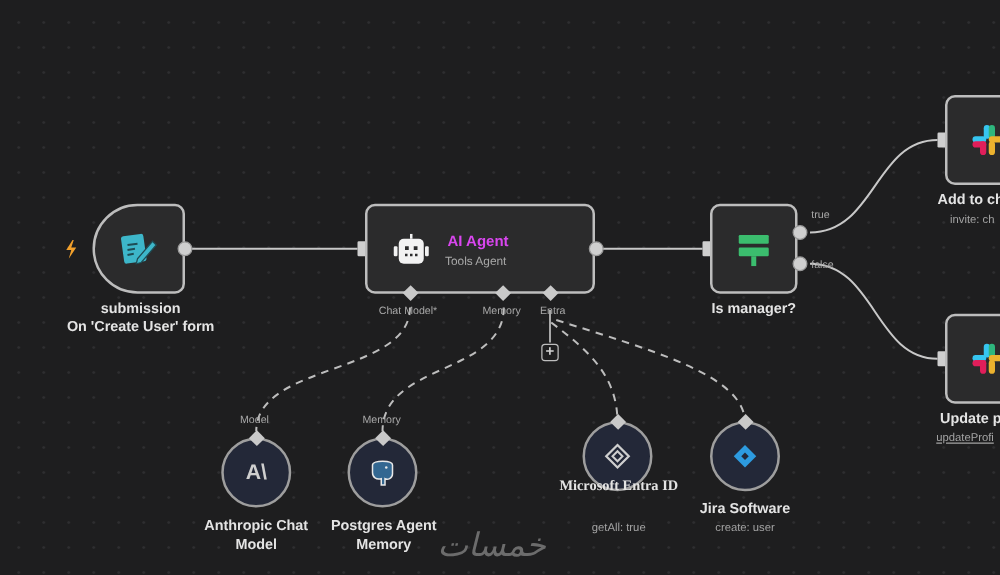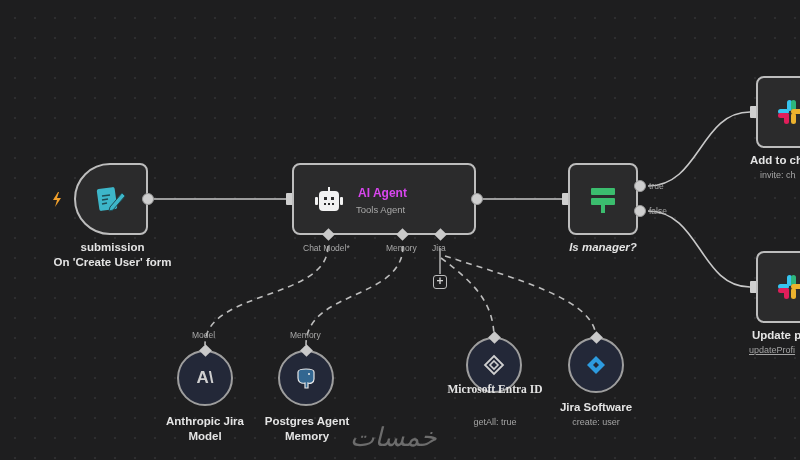--- a/index.html
+++ b/index.html
@@ -140,39 +140,39 @@
     </div>
     <div class="title-main" style="left:358px; top:186px;">AI Agent</div>
     <div class="title-sub" style="left:356px; top:204px;">Tools Agent</div>
     <div class="handle-out" style="left:471px; top:193px;"></div>
 
     <div class="diamond" style="left:324px; top:230px;"></div>
     <div class="port-label" style="left:303px; top:243px;">Chat Model*</div>
     <div class="diamond" style="left:398px; top:230px;"></div>
     <div class="port-label" style="left:386px; top:243px;">Memory</div>
     <div class="diamond" style="left:436px; top:230px;"></div>
-    <div class="port-label" style="left:432px; top:243px;">Jira</div>
+    <div class="port-label" style="left:432px; top:243px;">Entra</div>
     <div class="add-btn" style="left:433px; top:275px;">+</div>
   </div>
 
   <div>
     <div class="handle-in" style="left:562px; top:193px;"></div>
     <div class="node" style="left:568px; top:163px; width:70px; height:72px;"></div>
     <div class="icon-center" style="left:586px; top:183px; width:34px; height:32px;">
       <svg width="30" height="28" viewBox="0 0 30 28">
         <rect x="3" y="3" width="24" height="7" rx="1" fill="#3bbd6e"></rect>
         <rect x="3" y="13" width="24" height="7" rx="1" fill="#3bbd6e"></rect>
         <rect x="13" y="20" width="4" height="8" fill="#3bbd6e"></rect>
       </svg>
     </div>
     <div class="handle-out" style="left:634px; top:180px;"></div>
-    <div class="port-label" style="left:649px; top:181px;">true</div>
+    <div class="port-label" style="left:649px; top:166px;">true</div>
     <div class="handle-out" style="left:634px; top:205px;"></div>
     <div class="port-label" style="left:649px; top:206px;">false</div>
-    <div class="node-label" style="left:558px; top:240px; width:90px;font-style:italic;">Is manager?</div>
+    <div class="node-label" style="left:558px; top:240px; width:90px;">Is manager?</div>
   </div>
 
   <div>
     <div class="handle-in" style="left:750px; top:106px;"></div>
     <div class="node" style="left:756px; top:76px; width:70px; height:72px;"></div>
     <div class="icon-center" style="left:774px; top:96px; width:32px; height:32px;">
       <svg width="26" height="26" viewBox="0 0 26 26">
         <rect x="10" y="1" width="5" height="11" rx="2.5" fill="#36c5f0"></rect>
         <rect x="1" y="10" width="11" height="5" rx="2.5" fill="#36c5f0"></rect>
         <rect x="14" y="1" width="5" height="11" rx="2.5" fill="#2eb67d"></rect>
@@ -204,21 +204,21 @@
     <div class="node-sub" style="left:749px; top:345px;text-decoration:underline;">updateProfi</div>
   </div>
 
   <div>
     <div class="port-label" style="left:192px; top:330px;">Model</div>
     <div class="circle-node" style="left:177px; top:350px;">
       <span style="font-size:17px; font-weight:700; color:#cfcfcf;">A\</span>
     </div>
     <div class="diamond" style="left:201px; top:346px;"></div>
     <div class="node-label" style="left:150px; top:414px; width:110px;">
-      <div>Anthropic Jira</div>
+      <div>Anthropic Chat</div>
       <div>Model</div>
     </div>
   </div>
 
   <div>
     <div class="port-label" style="left:290px; top:330px;">Memory</div>
     <div class="circle-node" style="left:278px; top:350px;">
       <svg width="24" height="24" viewBox="0 0 24 24">
         <path d="M4 6 C4 2, 20 2, 20 6 L20 13 C20 17, 16 18, 14 17 L14 22 L11 22 L11 17 C7 18, 4 16, 4 12 Z" fill="#336791" stroke="#e8e8e8" stroke-width="1.2"></path>
         <circle cx="15" cy="8" r="1" fill="#e8e8e8"></circle>

